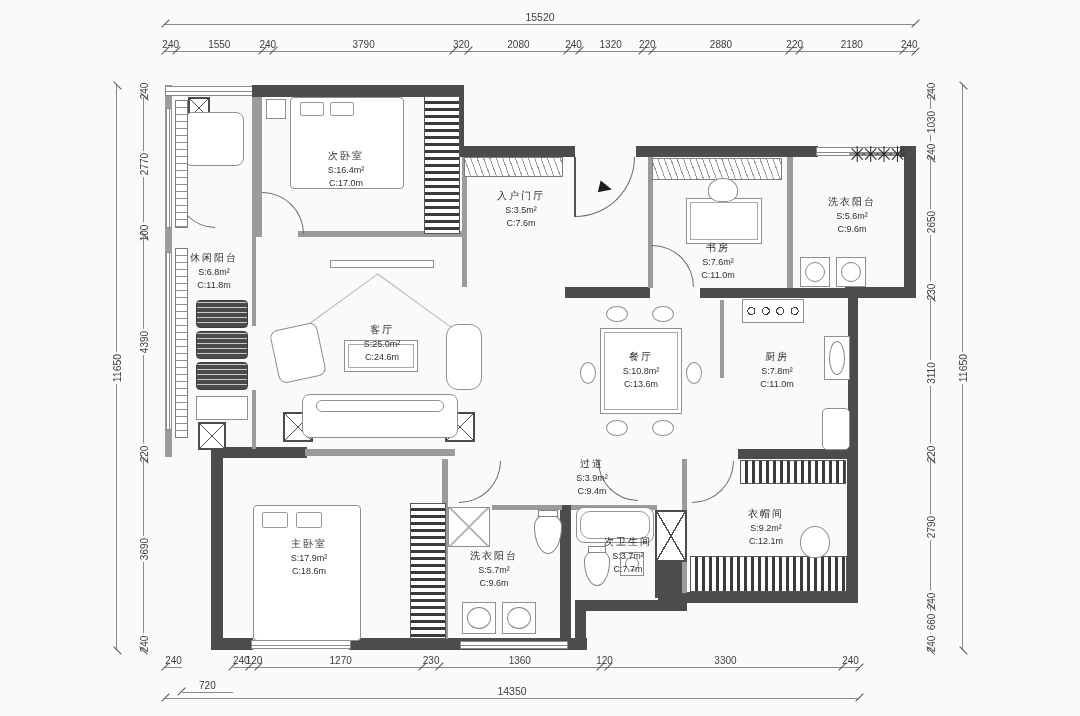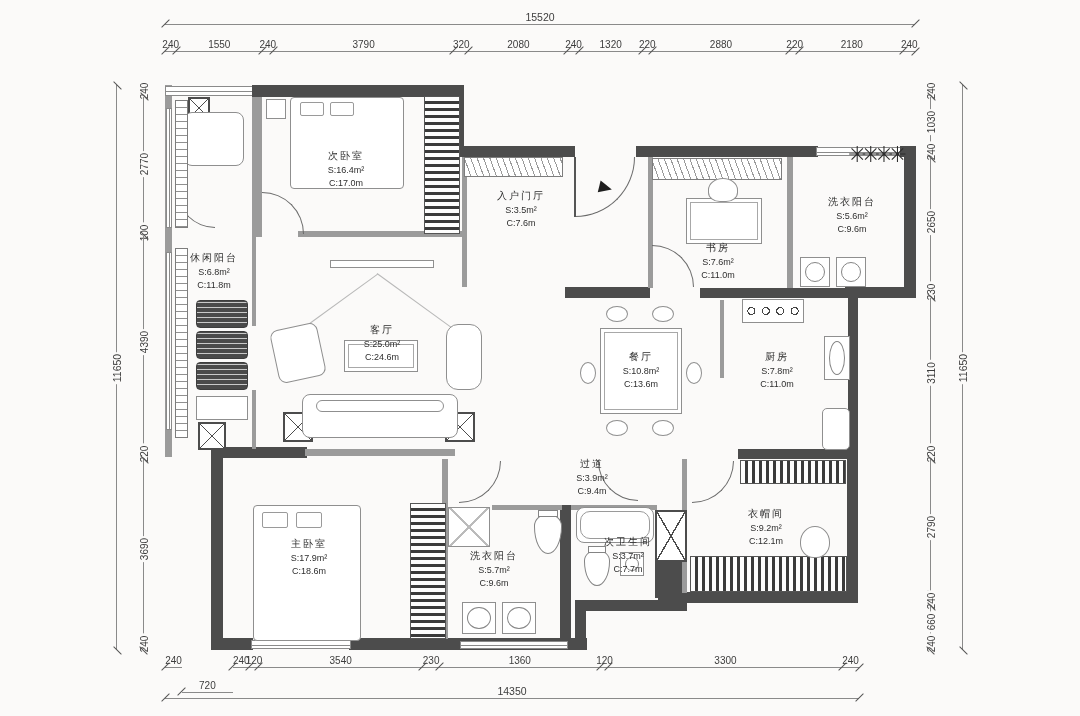--- a/index.html
+++ b/index.html
@@ -127,21 +127,21 @@
     <span class="seg" style="flex-grow: 720; margin-top: 40px;">
       <span class="seglabel">720</span>
     </span>
     <span class="seg" style="flex-grow: 240;">
       <span class="seglabel">240</span>
     </span>
     <span class="seg" style="flex-grow: 120;">
       <span class="seglabel">120</span>
     </span>
     <span class="seg" style="flex-grow: 2330;">
-      <span class="seglabel">3540</span>
+      <span class="seglabel">1270</span>
     </span>
     <span class="seg" style="flex-grow: 230;">
       <span class="seglabel">230</span>
     </span>
     <span class="seg" style="flex-grow: 2280;">
       <span class="seglabel">1360</span>
     </span>
     <span class="seg" style="flex-grow: 120;">
       <span class="seglabel">120</span>
     </span>

